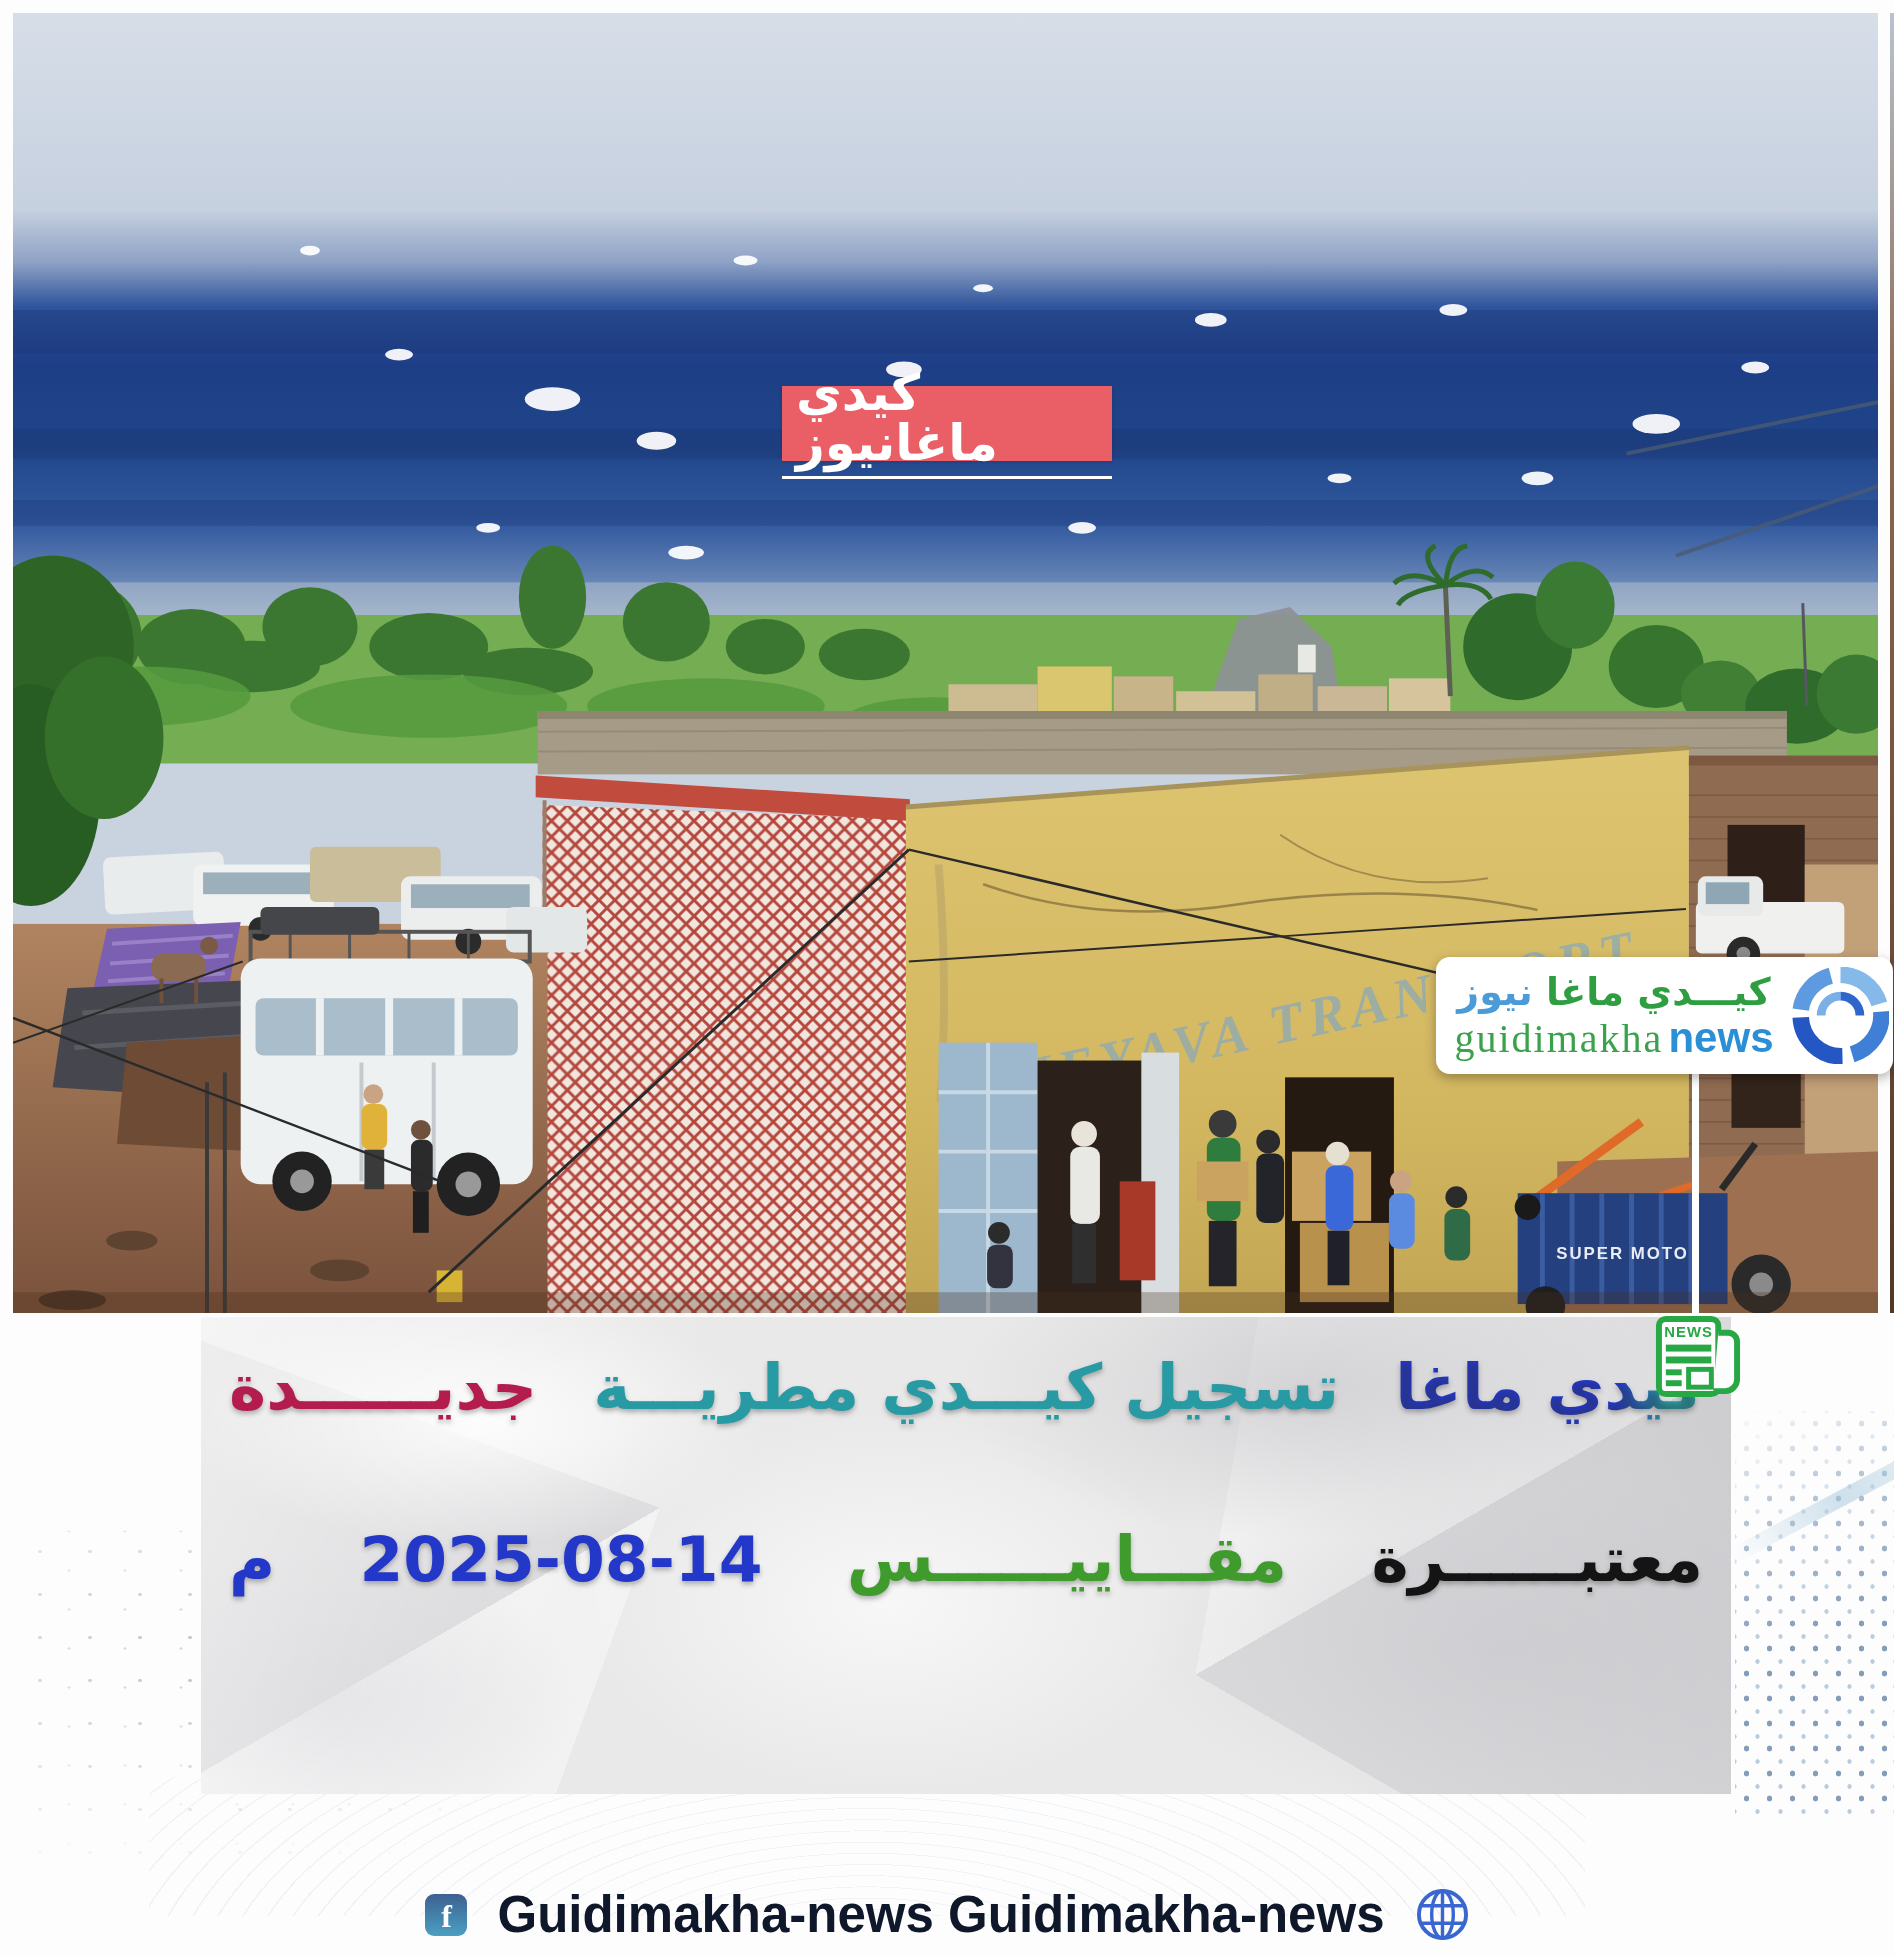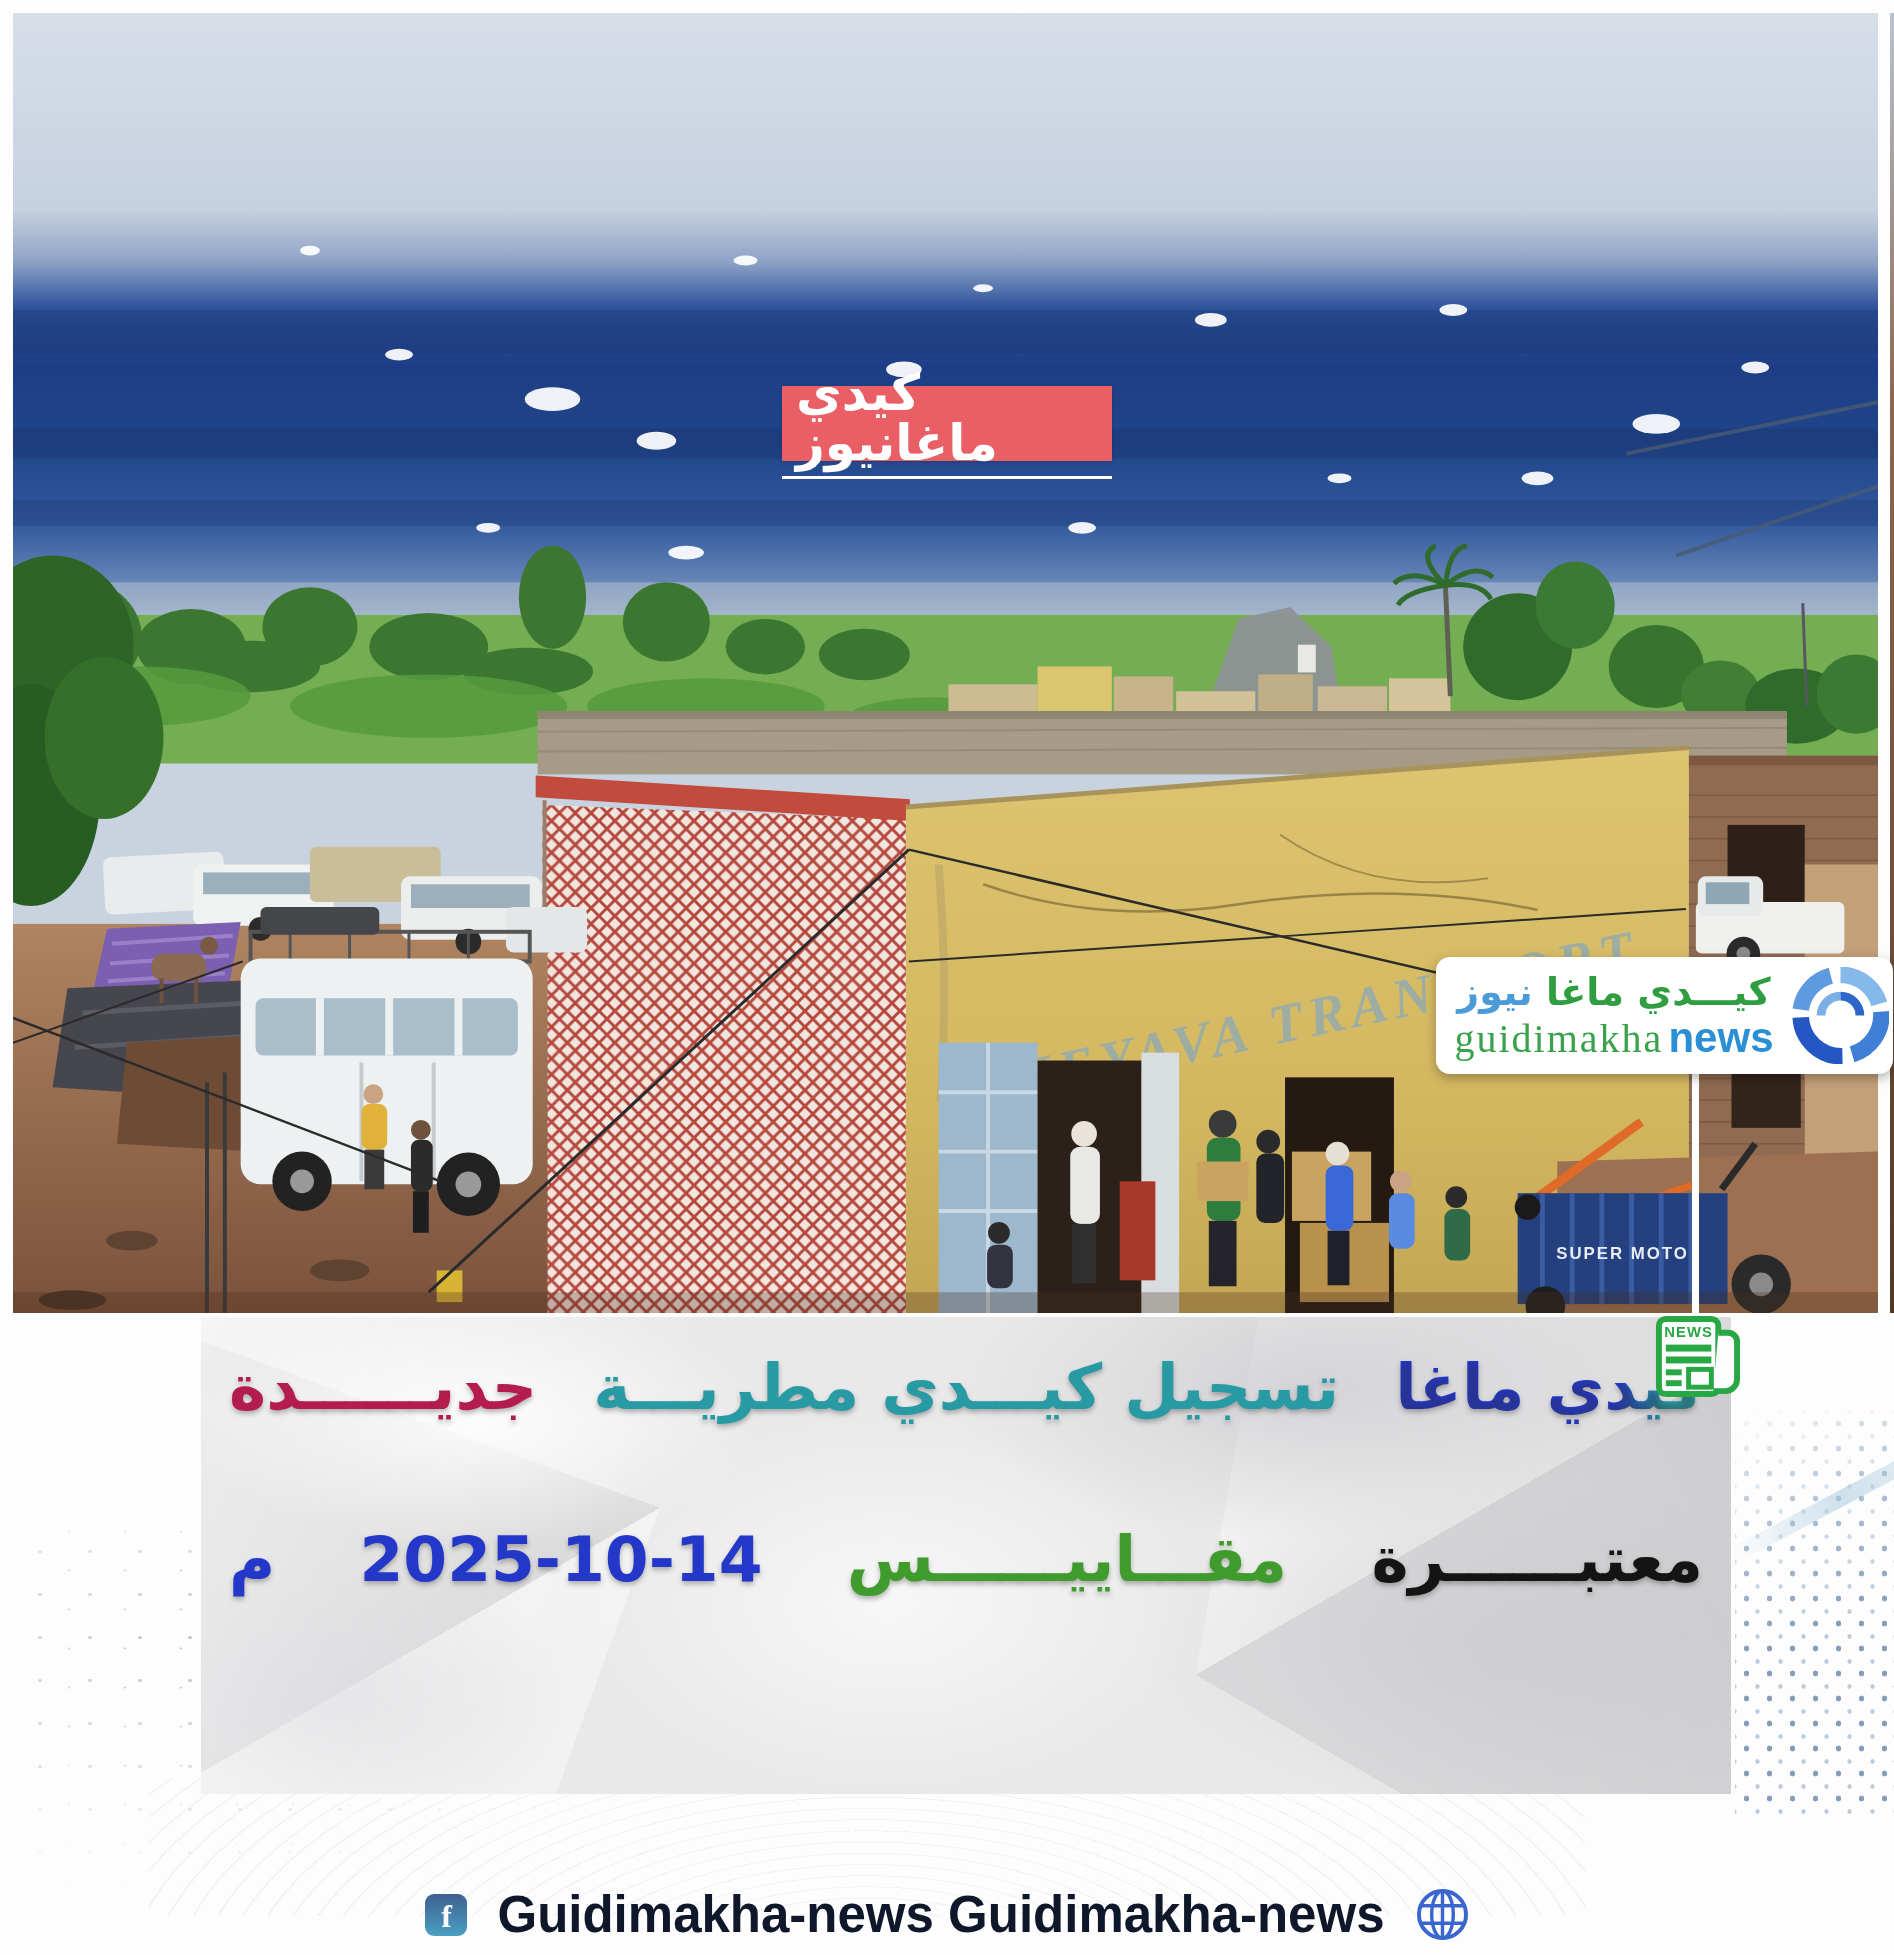--- a/index.html
+++ b/index.html
@@ -426,21 +426,21 @@
 
   <div class="paper">
     <div class="headline-row row1">
       <span class="s0" style="color: rgb(35, 55, 200);">كيدي ماغا</span>
       <span style="color: rgb(39, 154, 163);">تسجيل كيـــدي مطريـــة</span>
       <span style="color: rgb(180, 28, 78);">جديــــــدة</span>
     </div>
     <div class="headline-row row2">
       <span style="color: rgb(20, 20, 20);">معتبــــــرة</span>
       <span style="color: rgb(63, 156, 44);">مقـــاييــــــس</span>
-      <span style="color: rgb(35, 55, 200);">2025-10-14</span>
+      <span style="color: rgb(35, 55, 200);">2025-08-14</span>
       <span style="color: rgb(35, 55, 200);">م</span>
     </div>
   </div>
 
   <svg class="news-icon" viewBox="0 0 94 92">
     <rect x="8" y="8" width="60" height="76" rx="7" fill="#fdfdfd" stroke="#28a745" stroke-width="6"></rect>
     <path d="M68,22 h10 a9,9 0 0 1 9,9 v38 a12,12 0 0 1 -12,12 h-12" fill="#fdfdfd" stroke="#28a745" stroke-width="6"></path>
     <text x="38" y="26" text-anchor="middle" font-size="15" font-weight="bold" fill="#28a745" font-family="Liberation Sans, DejaVu Sans, sans-serif" letter-spacing="1">NEWS</text>
     <rect x="15" y="34" width="46" height="7" fill="#28a745"></rect>
     <rect x="15" y="46" width="46" height="7" fill="#28a745"></rect>

